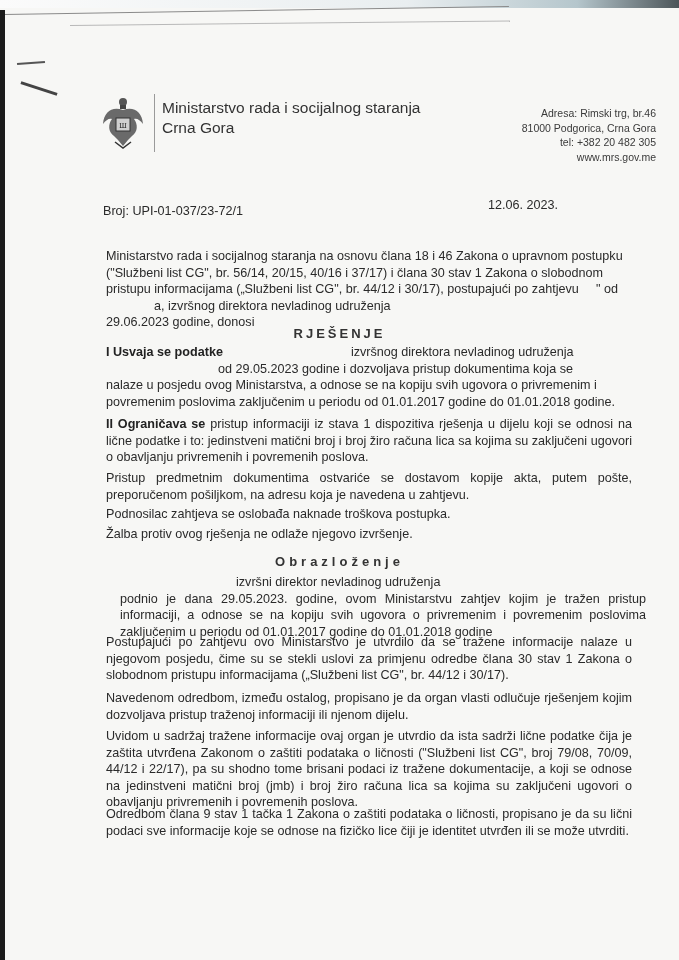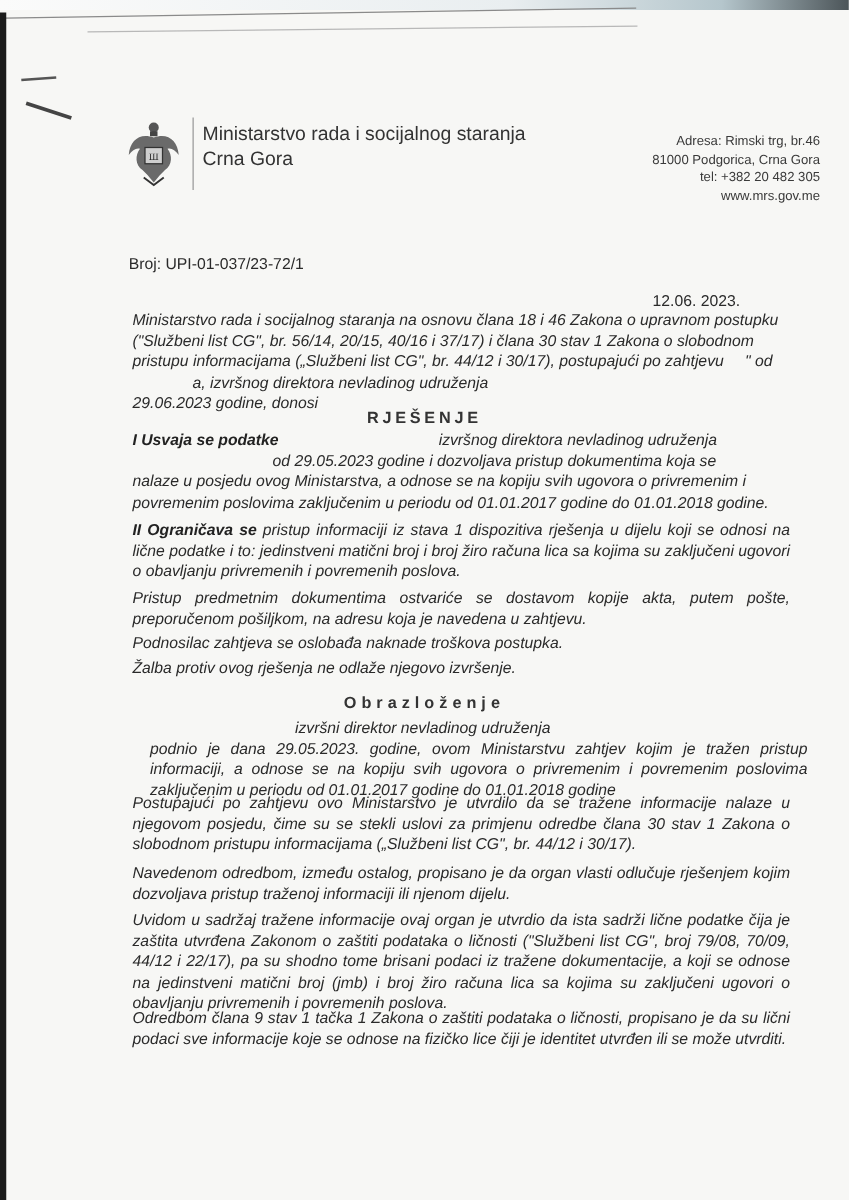--- a/index.html
+++ b/index.html
@@ -27,23 +27,23 @@
   }
   .scratch1 { position: absolute; left: 17px; top: 62px; width: 28px; height: 2px; background: #555; transform: rotate(-4deg); }
   .scratch2 { position: absolute; left: 20px; top: 87px; width: 38px; height: 3px; background: #444; transform: rotate(18deg); }
 
   .header { position: absolute; left: 96px; top: 94px; width: 560px; height: 60px; }
   .coat { position: absolute; left: 4px; top: 2px; width: 46px; height: 54px; }
   .header-divider { position: absolute; left: 58px; top: 0; width: 1px; height: 58px; background: #9a9a9a; }
   .org { position: absolute; left: 66px; top: 4px; font-size: 15.5px; color: #333; line-height: 20px; }
   .address { position: absolute; right: 0; top: 12px; text-align: right; font-size: 10.5px; line-height: 14.5px; color: #3a3a3a; }
   .ref { position: absolute; left: 103px; top: 204px; font-size: 12.6px; }
-  .date { position: absolute; left: 522px; top: 198px; font-size: 12.6px; margin-top: 36px; }
+  .date { position: absolute; left: 488px; top: 198px; font-size: 12.6px; }
 
-  .p { position: absolute; left: 106px; width: 526px; text-align: justify; font-size: 12.6px; line-height: 16.6px; font-style: italic; }
+  .p { position: absolute; left: 106px; width: 526px; text-align: justify; font-size: 12.6px; line-height: 16.6px; }
   .heading { position: absolute; left: 0; width: 679px; text-align: center; font-weight: bold; font-size: 13px; letter-spacing: 3px; color: #333; }
   b { color: #222; }
   .redact { display: inline-block; width: 100px; height: 10px; }
 </style>
 </head>
 <body>
 
 <div class="page-edge-top"></div>
 <div class="fold-line"></div>
 <div class="fold-line2"></div>

